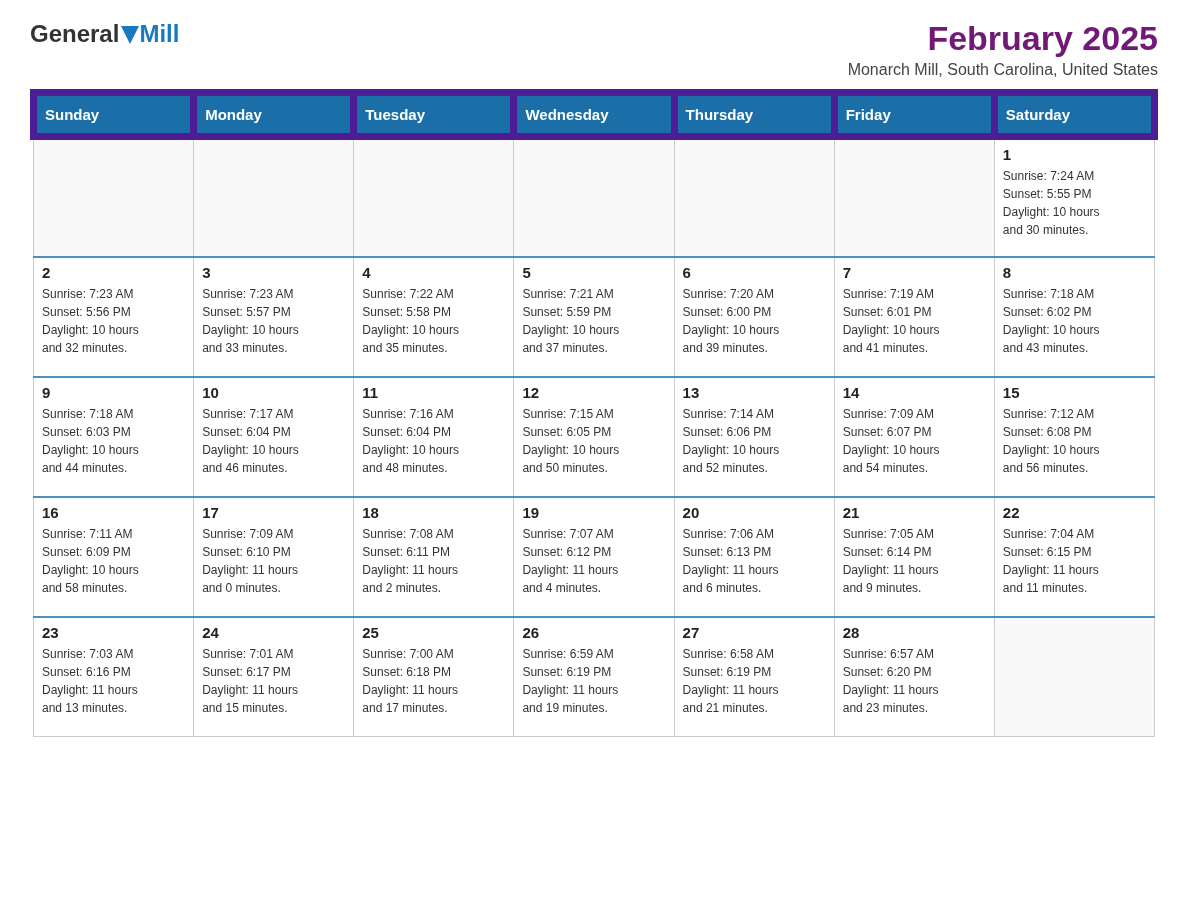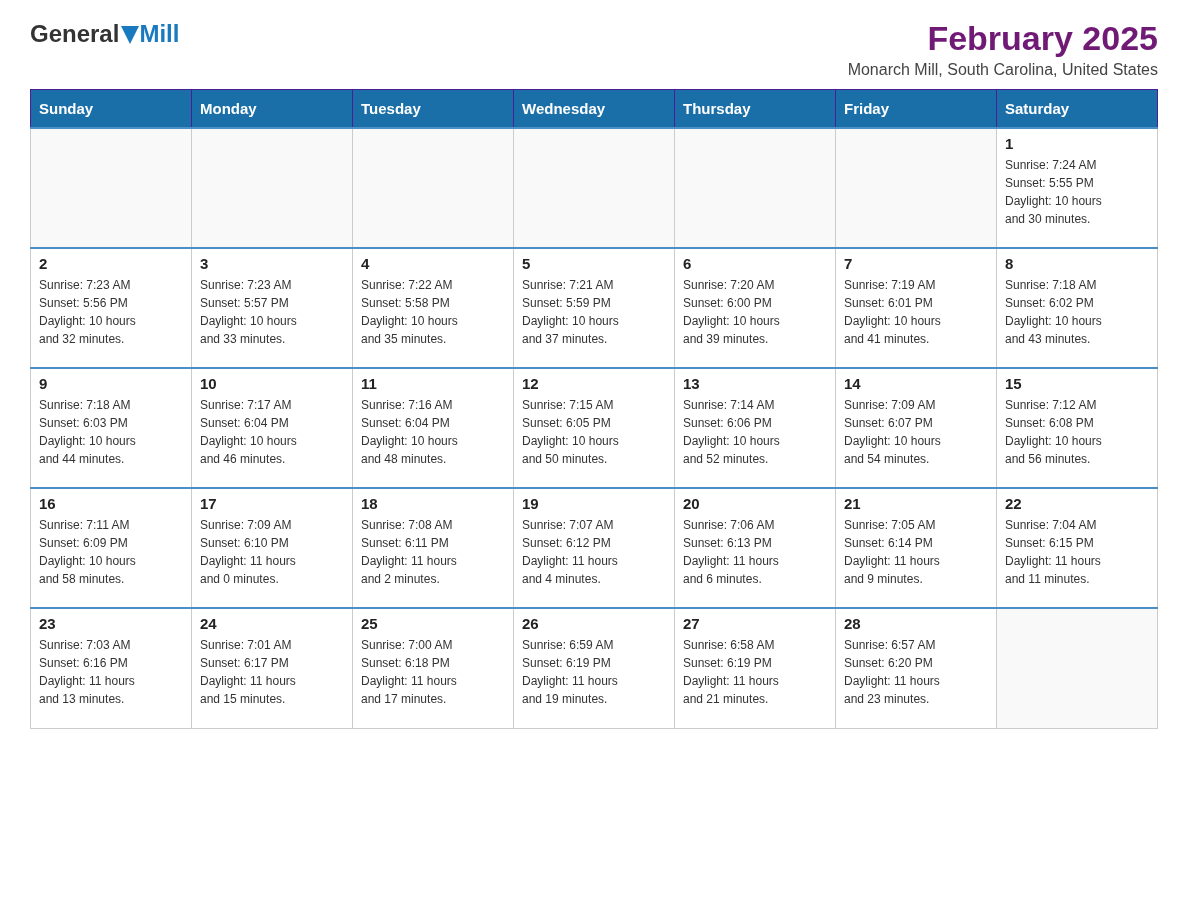--- a/index.html
+++ b/index.html
@@ -40,21 +40,21 @@
       border-collapse: collapse;
       margin-top: 10px;
     }
     .calendar th {
       background-color: #1a6fa8;
       color: #fff;
       font-size: 15px;
       font-weight: bold;
       padding: 10px 8px;
       text-align: left;
-      border: 1px solid #4c1d95;
+      border: 7px solid #4c1d95;
     }
     .calendar td {
       vertical-align: top;
       border: 1px solid #ccc;
       padding: 6px 8px;
       width: 14.28%;
       min-height: 110px;
       height: 120px;
     }
     .day-number {

